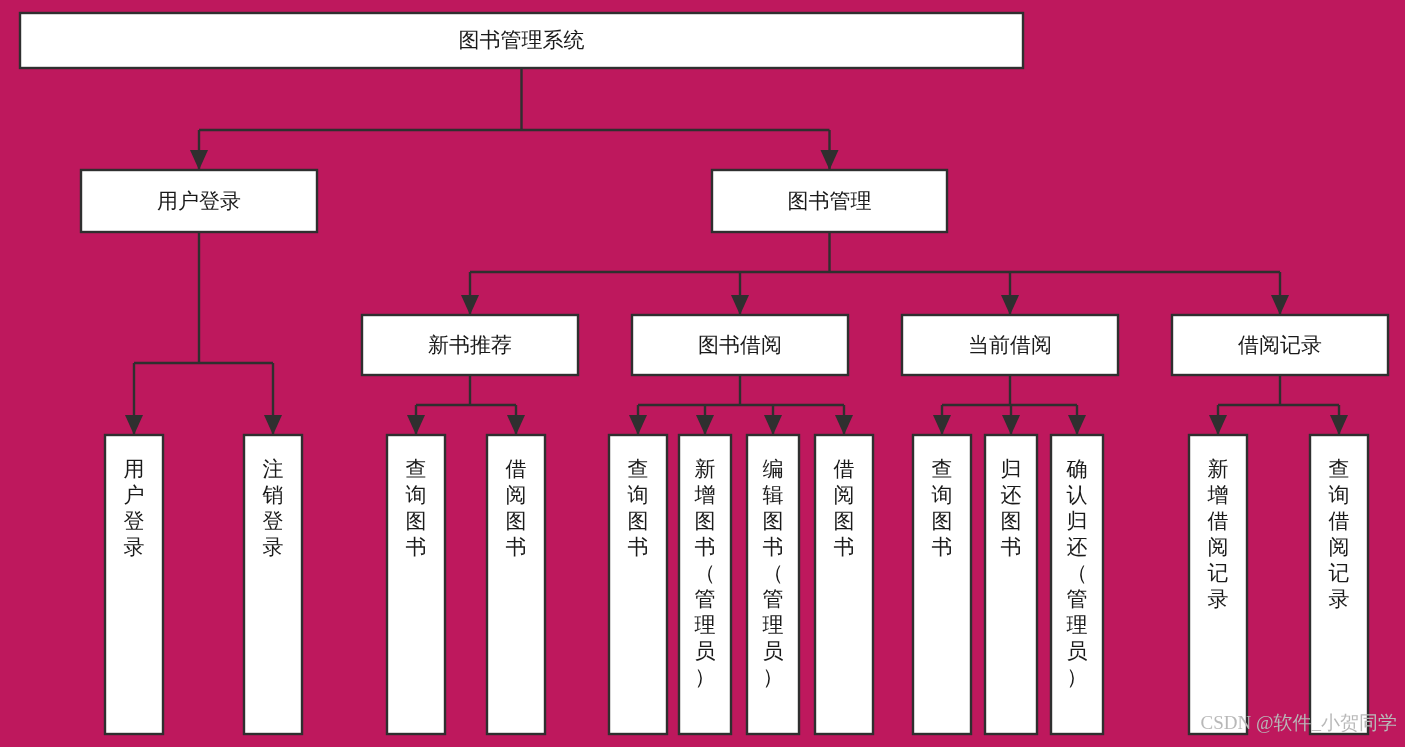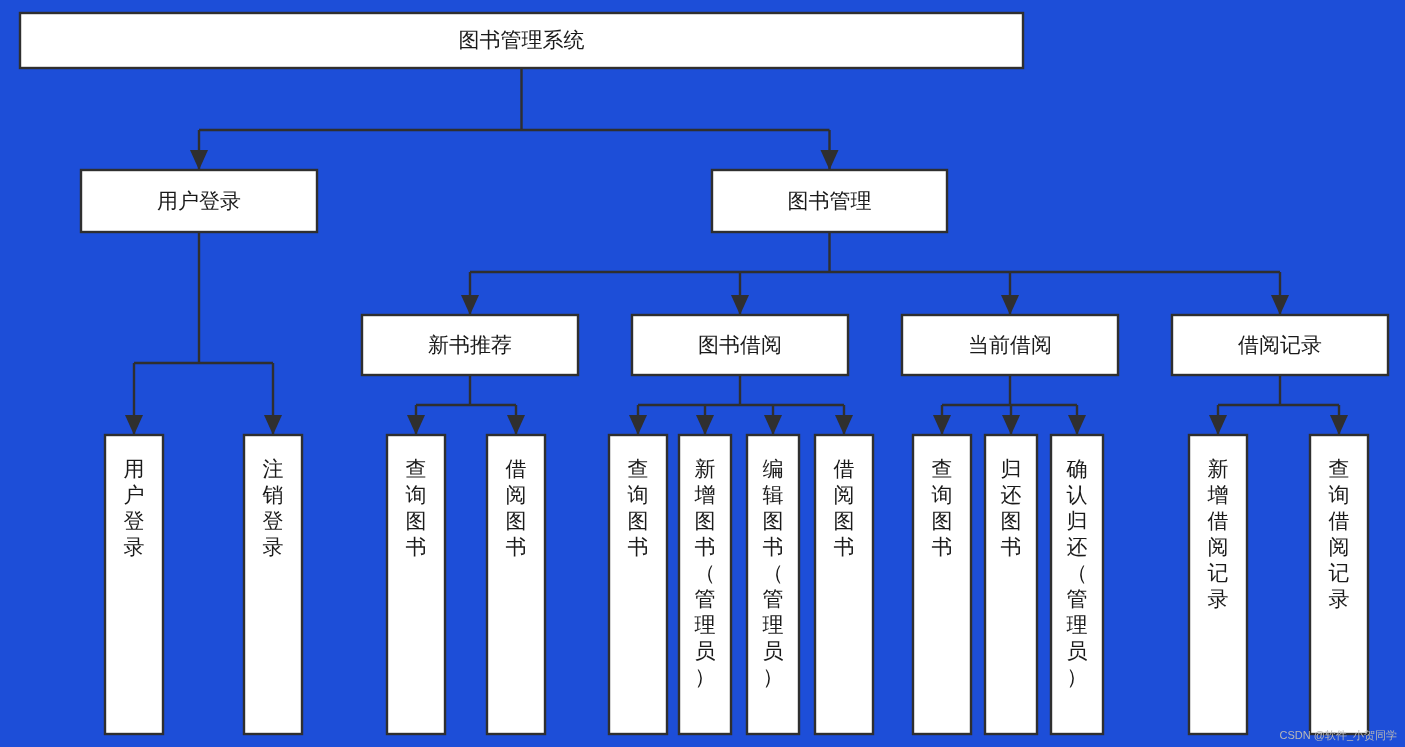--- a/index.html
+++ b/index.html
@@ -11,21 +11,21 @@
   body {
     width: 1405px;
     height: 747px;
     font-family: "Liberation Sans", "DejaVu Sans", sans-serif;
     overflow: hidden;
   }
   #diagram-root {
     position: relative;
     width: 1405px;
     height: 747px;
-    background: #1d4ed8;
+    background: #be185d;
   }
   svg#tree-svg {
     position: absolute;
     left: 0;
     top: 0;
     width: 1405px;
     height: 747px;
     display: block;
   }
   .node-box {
@@ -47,23 +47,23 @@
     stroke-width: 2.4;
     fill: none;
   }
   .arrow-head {
     fill: #2f2f2f;
     stroke: none;
   }
   .watermark {
     position: absolute;
     right: 8px;
-    bottom: 4px;
-    font-family: Liberation Sans, sans-serif;
-    font-size: 11px;
+    bottom: 11px;
+    font-family: Liberation Serif, serif;
+    font-size: 19px;
     color: #b8b8b8;
     white-space: nowrap;
     user-select: none;
   }
 </style>
 </head>
 <body>
 
 <div id="diagram-root">
 

